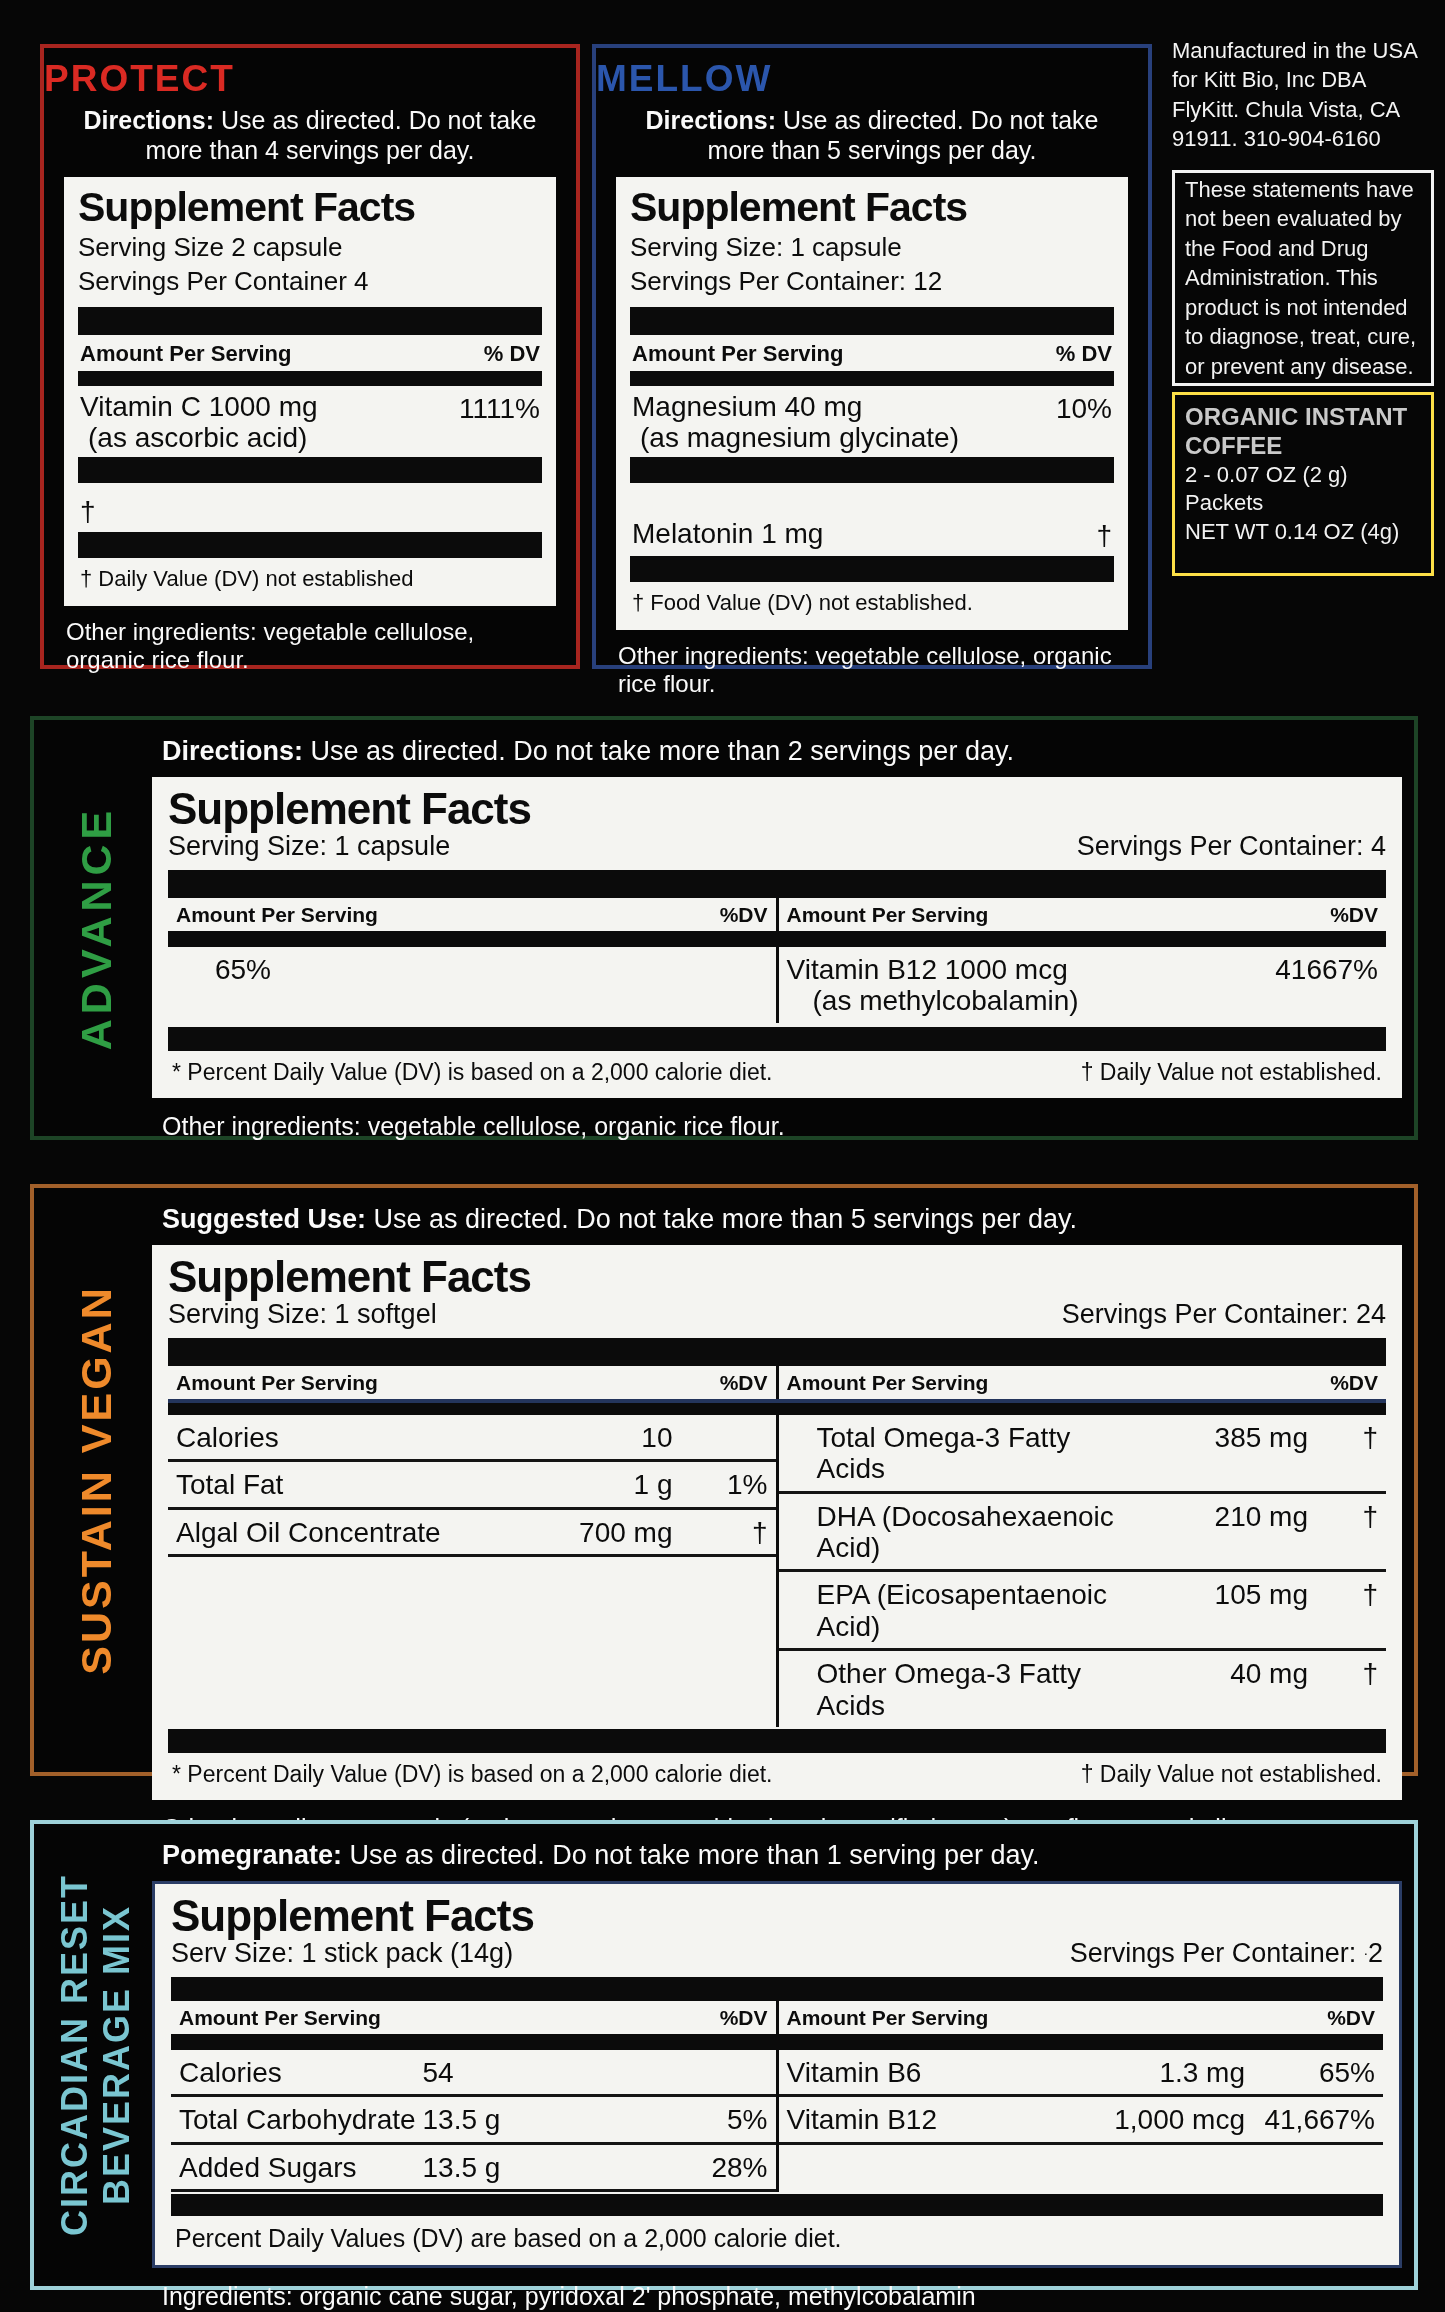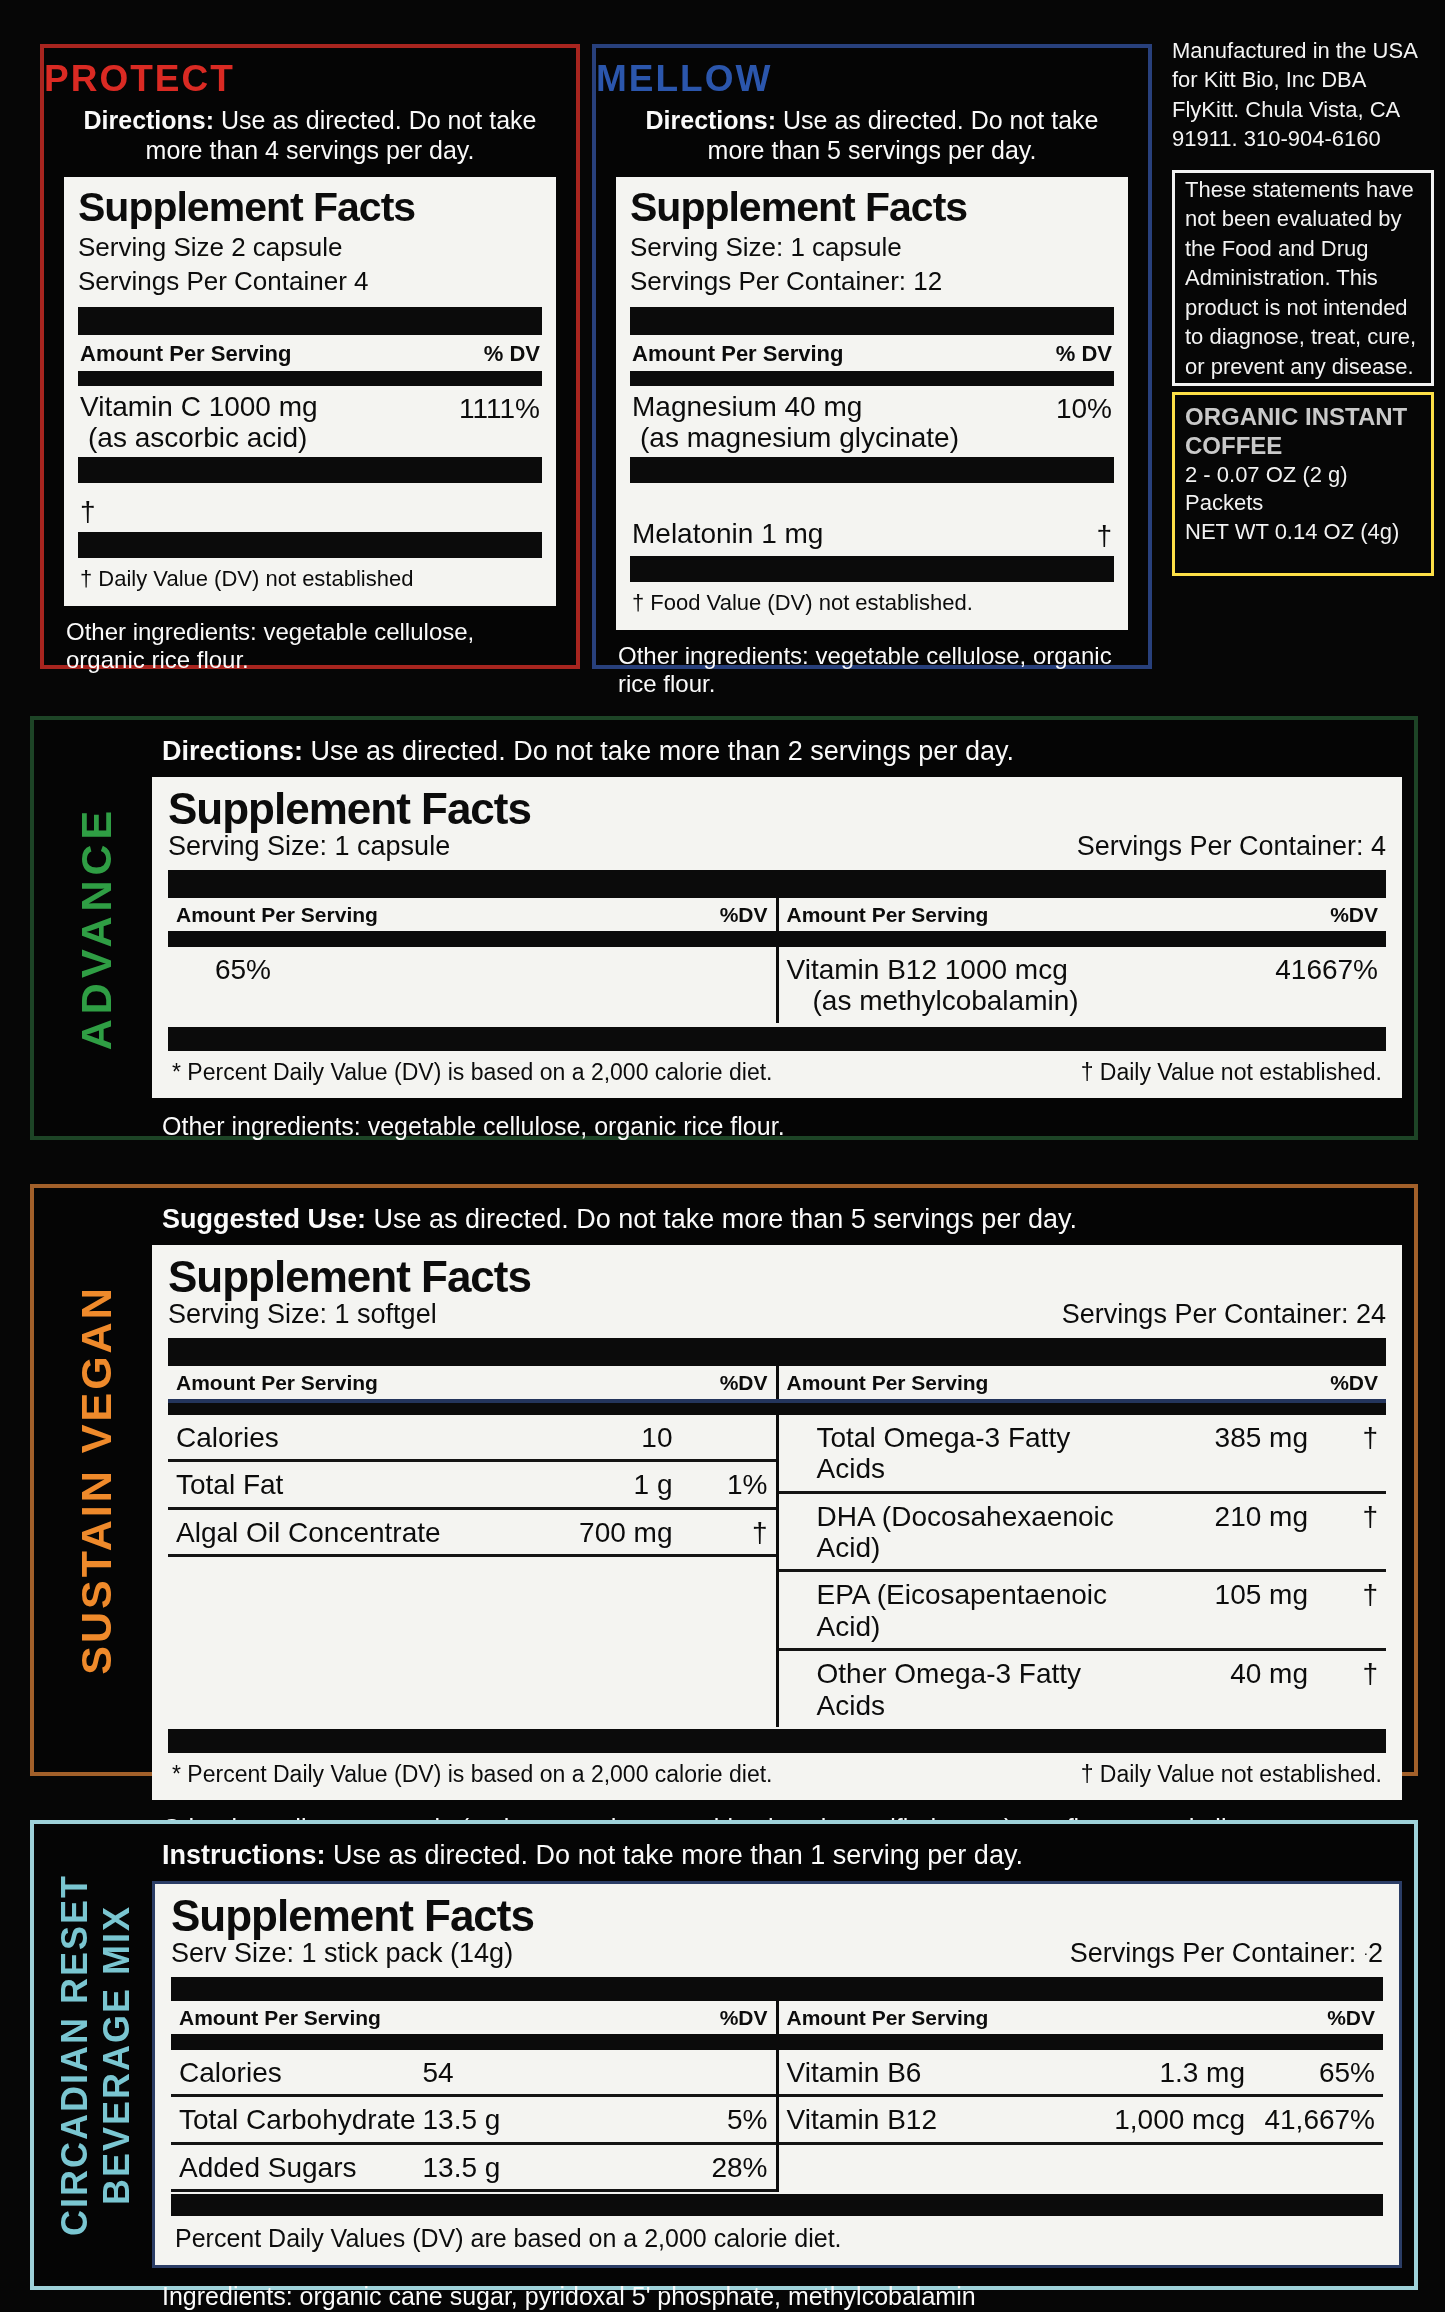--- a/index.html
+++ b/index.html
@@ -298,21 +298,21 @@
   </div>
 </div>
 
 <div class="panel panel-circ">
   <div class="side-label side-circ">
     <div>CIRCADIAN RESET</div>
     <div>BEVERAGE MIX</div>
   </div>
   <div class="wide-content">
     <div class="wide-directions">
-      <span class="bold">Instructions:</span>
+      <span class="bold">Pomegranate:</span>
       <span>Use as directed. Do not take more than 1 serving per day.</span>
     </div>
     <div class="wfacts navy">
       <div class="wfacts-title">Supplement Facts</div>
       <div class="wfacts-top">
         <span>Serv Size: 1 stick pack (14g)</span>
         <span>
           <span>Servings Per Container:</span>
           <span class="stray">.</span><span>2</span>
         </span>
@@ -363,15 +363,15 @@
             <div class="dv" style="width:130px;">41,667%</div>
           </div>
           <div class="spacer-row"></div>
         </div>
       </div>
       <div class="bar wb-thick" style="height:22px;margin-top:2px;"></div>
       <div class="wfoot" style="justify-content:flex-start;font-size:25px;">
         <span>Percent Daily Values (DV) are based on a 2,000 calorie diet.</span>
       </div>
     </div>
-    <div class="wother">Ingredients: organic cane sugar, pyridoxal 5' phosphate, methylcobalamin</div>
+    <div class="wother">Ingredients: organic cane sugar, pyridoxal 2' phosphate, methylcobalamin</div>
   </div>
 </div>
 
 </body></html>

